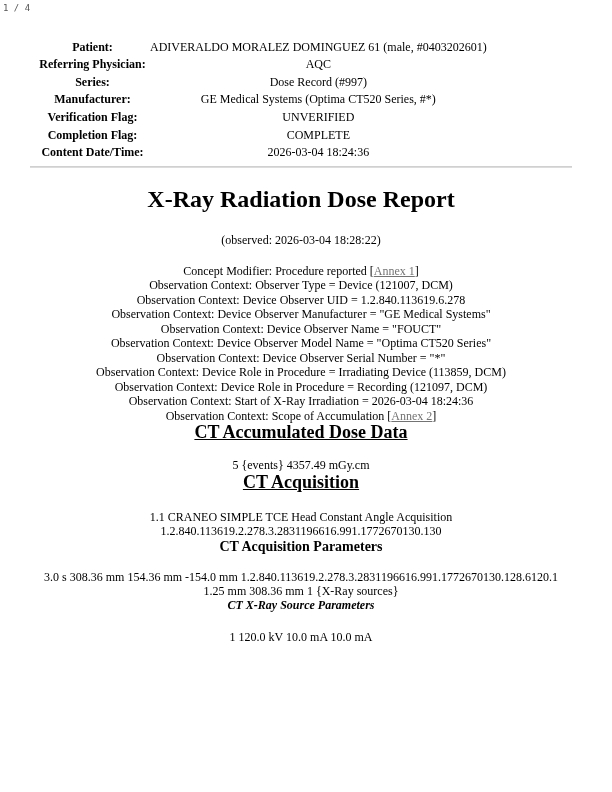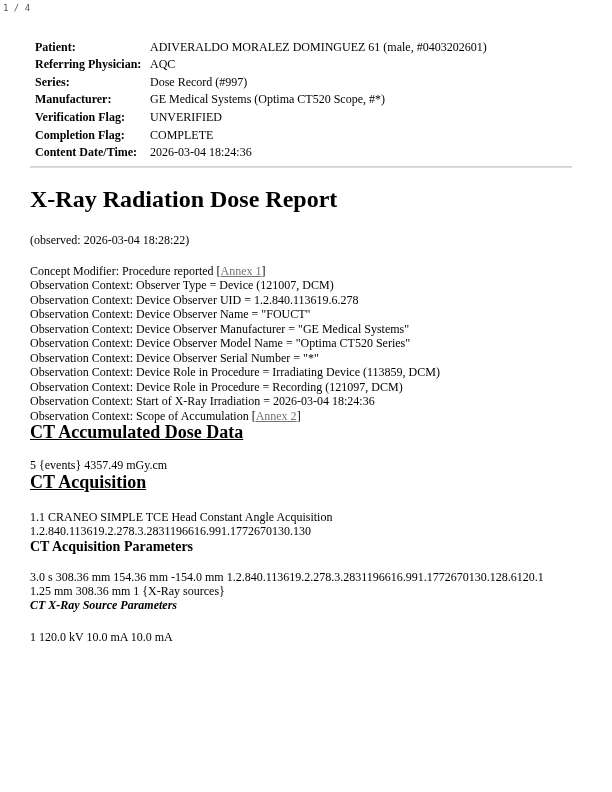--- a/index.html
+++ b/index.html
@@ -6,20 +6,21 @@
   html, body { margin: 0; padding: 0; background: #ffffff; }
   .page {
     position: relative;
     width: 612px;
     height: 792px;
     background: #ffffff;
     font-family: "Liberation Serif", serif;
     font-size: 12px;
     color: #000000;
     overflow: hidden;
+    text-align: center;
   }
   .page-indicator {
     position: absolute;
     top: 3px;
     left: 3px;
     font-family: "DejaVu Sans Mono", monospace;
     font-size: 9px;
     color: #555555;
   }
   .content {
@@ -108,21 +109,21 @@
       <tr>
         <td class="lbl">Referring Physician:</td>
         <td>AQC</td>
       </tr>
       <tr>
         <td class="lbl">Series:</td>
         <td>Dose Record (#997)</td>
       </tr>
       <tr>
         <td class="lbl">Manufacturer:</td>
-        <td>GE Medical Systems (Optima CT520 Scope, #*)</td>
+        <td>GE Medical Systems (Optima CT520 Series, #*)</td>
       </tr>
       <tr>
         <td class="lbl">Verification Flag:</td>
         <td>UNVERIFIED</td>
       </tr>
       <tr>
         <td class="lbl">Completion Flag:</td>
         <td>COMPLETE</td>
       </tr>
       <tr>
@@ -137,22 +138,22 @@
     <h1 class="title">X-Ray Radiation Dose Report</h1>
 
     <p class="observed">(observed: 2026-03-04 18:28:22)</p>
 
     <div class="context-block">
       <div class="ctx-line">
         <span>Concept Modifier: Procedure reported [</span><a class="annex-link" href="#">Annex 1</a><span>]</span>
       </div>
       <div class="ctx-line">Observation Context: Observer Type = Device (121007, DCM)</div>
       <div class="ctx-line">Observation Context: Device Observer UID = 1.2.840.113619.6.278</div>
+      <div class="ctx-line">Observation Context: Device Observer Manufacturer = "GE Medical Systems"</div>
       <div class="ctx-line">Observation Context: Device Observer Name = "FOUCT"</div>
-      <div class="ctx-line">Observation Context: Device Observer Manufacturer = "GE Medical Systems"</div>
       <div class="ctx-line">Observation Context: Device Observer Model Name = "Optima CT520 Series"</div>
       <div class="ctx-line">Observation Context: Device Observer Serial Number = "*"</div>
       <div class="ctx-line">Observation Context: Device Role in Procedure = Irradiating Device (113859, DCM)</div>
       <div class="ctx-line">Observation Context: Device Role in Procedure = Recording (121097, DCM)</div>
       <div class="ctx-line">Observation Context: Start of X-Ray Irradiation = 2026-03-04 18:24:36</div>
       <div class="ctx-line">
         <span>Observation Context: Scope of Accumulation [</span><a class="annex-link" href="#">Annex 2</a><span>]</span>
       </div>
     </div>
 

